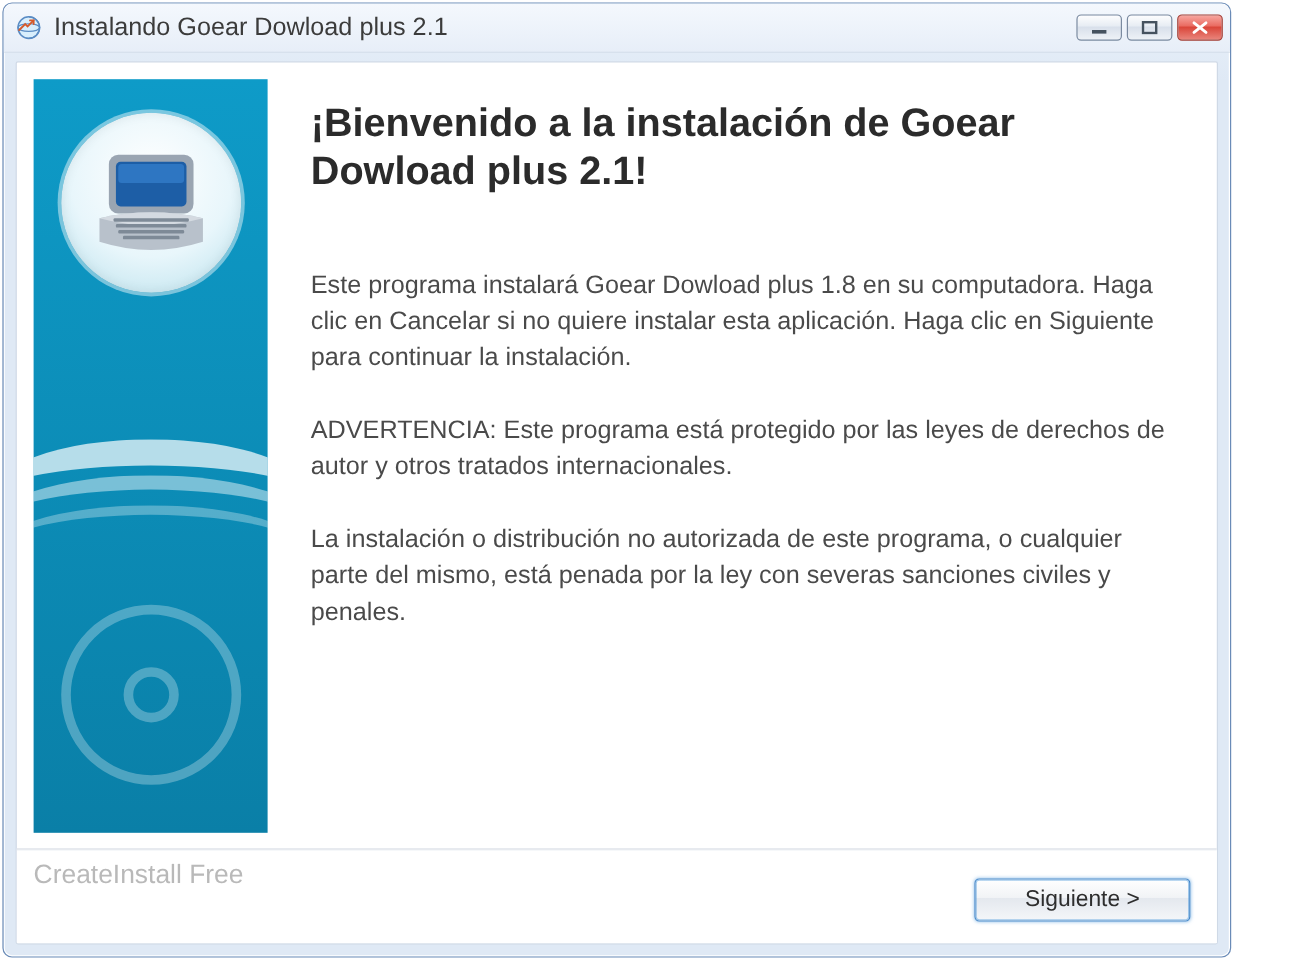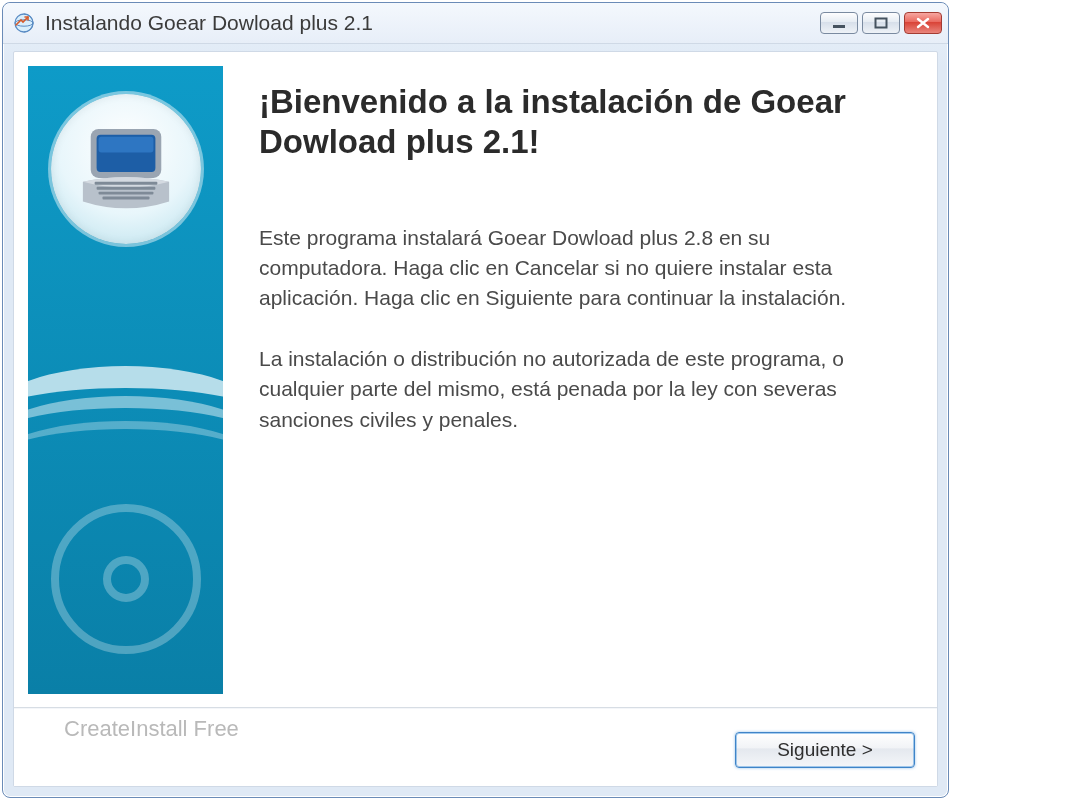--- a/index.html
+++ b/index.html
@@ -8,21 +8,21 @@
     background: #ffffff;
     font-family: Tahoma, "Segoe UI", Arial, sans-serif;
     font-size: 13px;
     color: #222;
     width: 1089px;
     height: 800px;
     overflow: hidden;
   }
   .window {
     position: relative;
-    width: 947px;
+    width: 1024px;
     height: 796px;
     margin: 2px;
     border: 1px solid #6a8bb7;
     border-radius: 8px;
     background: linear-gradient(to bottom, #eaf2fb 0%, #dfe9f5 8%, #dfe9f5 100%);
     box-shadow: inset 0 0 0 1px #ffffff;
     box-sizing: border-box;
   }
   .titlebar {
     height: 40px;
@@ -119,21 +119,20 @@
     background:#fff;
     box-shadow: inset 0 1px 0 #f4f6f9;
   }
   .footer .brand {
     position: absolute;
     left: 14px;
     top: 8px;
     font-size: 22px;
     color: #b9b9b9;
     font-family: Tahoma, Arial, sans-serif;
-    margin-left: 36px;
   }
   .footer .buttons {
     position: absolute;
     right: 22px;
     bottom: 18px;
     display: flex;
     gap: 39px;
     border-radius: 13px;
   }
   .btn {
@@ -249,21 +248,22 @@
           </svg>
         </div>
         <div class="wave w1"></div>
         <div class="wave w2"></div>
         <div class="wave w3"></div>
         <div class="disc"></div>
       </div>
 
       <div class="main">
         <h1>¡Bienvenido a la instalación de Goear Dowload plus 2.1!</h1>
-        <p>Este programa instalará Goear Dowload plus 2.8 en su computadora. Haga clic en Cancelar si no quiere instalar esta aplicación. Haga clic en Siguiente para continuar la instalación.</p>
+        <p>Este programa instalará Goear Dowload plus 1.8 en su computadora. Haga clic en Cancelar si no quiere instalar esta aplicación. Haga clic en Siguiente para continuar la instalación.</p>
+        <p>ADVERTENCIA: Este programa está protegido por las leyes de derechos de autor y otros tratados internacionales.</p>
         <p>La instalación o distribución no autorizada de este programa, o cualquier parte del mismo, está penada por la ley con severas sanciones civiles y penales.</p>
       </div>
     </div>
 
     <div class="footer">
       <div class="brand">CreateInstall Free</div>
       <div class="buttons">
         <div class="btn primary">Siguiente &gt;</div>
       </div>
     </div>

